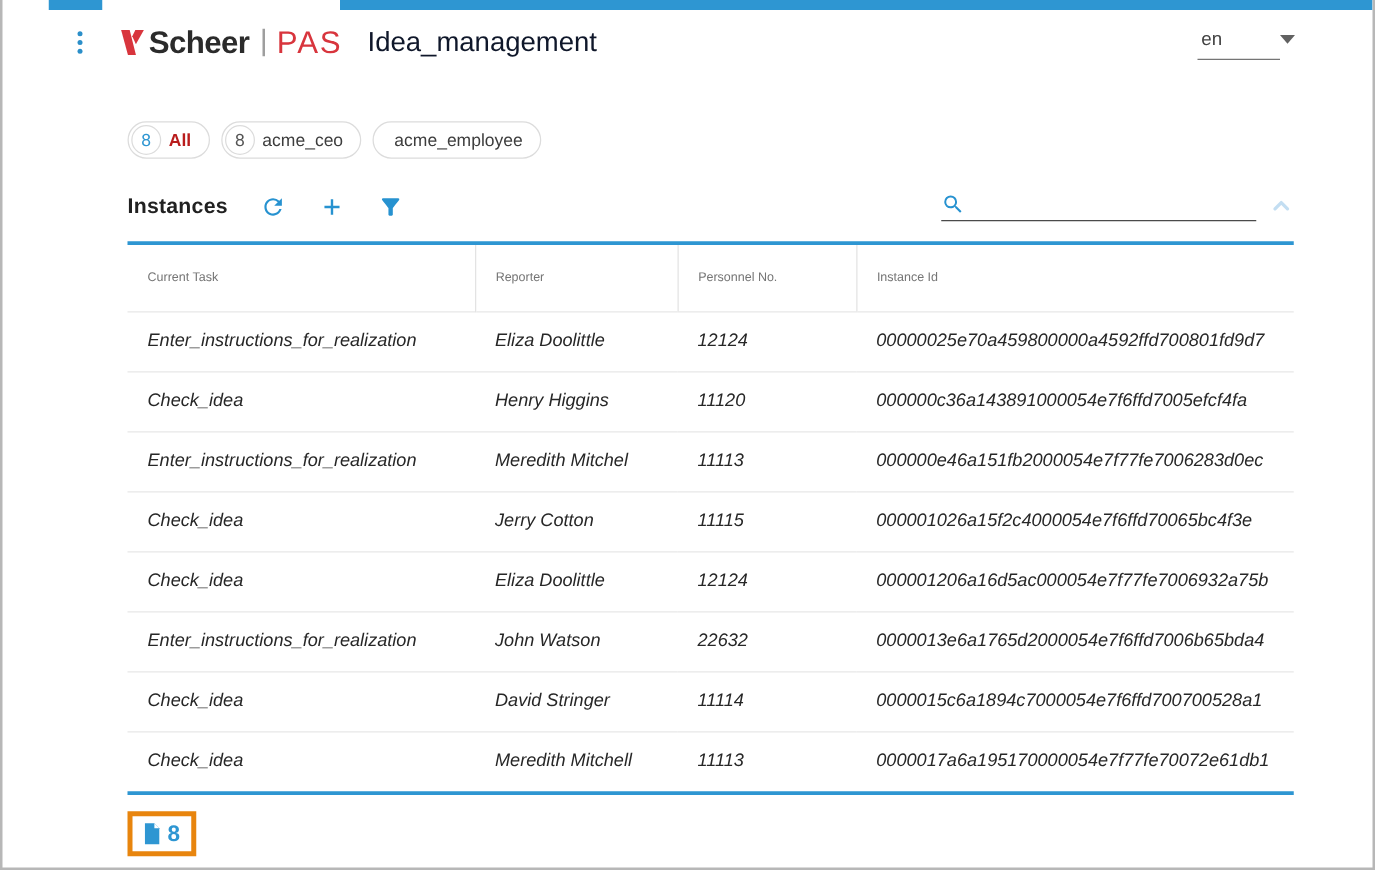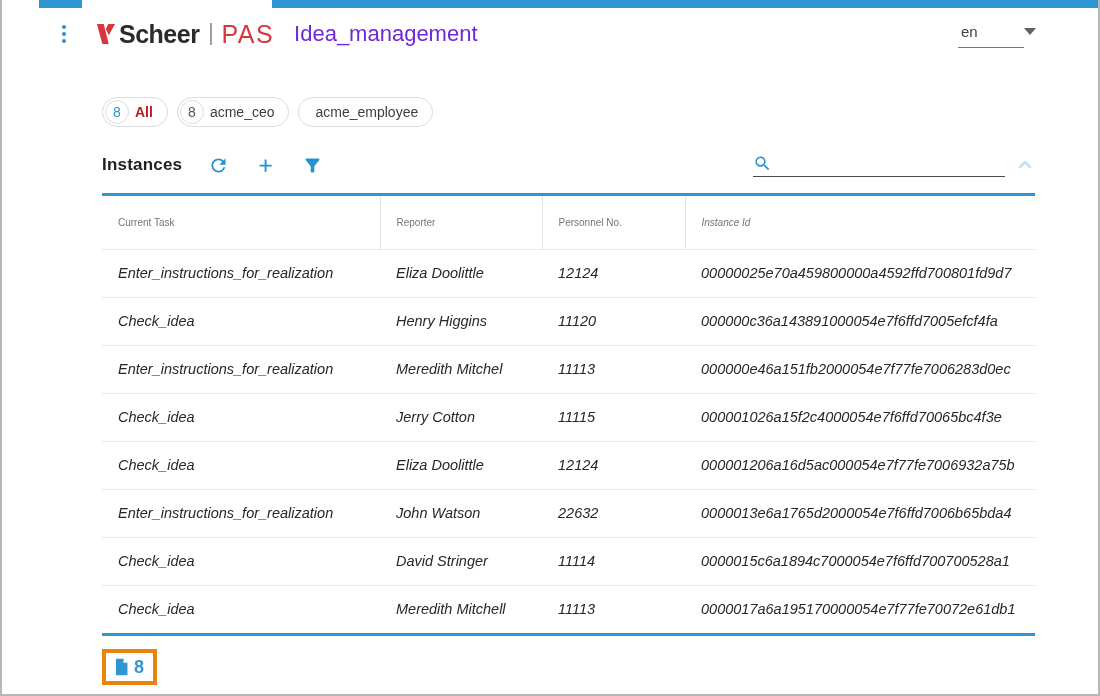--- a/index.html
+++ b/index.html
@@ -17,21 +17,21 @@
 
   
   .app-header { height:52px; display:flex; align-items:center; padding:0 26px 0 20px; }
   .kebab { display:flex; flex-direction:column; gap:3px; margin:0 30px 0 3px; cursor:pointer; }
   .kebab .dot { width:4px; height:4px; border-radius:50%; background:#2b8fc9; }
   .brand { display:flex; align-items:center; }
   .brand-mark svg { width:20px; height:22px; display:block; }
   .brand-name { font-size:25px; font-weight:bold; color:#2b2b2b; letter-spacing:-0.5px; margin-left:3px; }
   .brand-div { width:2px; height:22px; background:#9e9e9e; margin:0 9px 0 11px; }
   .brand-pas { font-size:25px; color:#d8353d; letter-spacing:1.5px; }
-  .app-title { font-size:22px; color:#6d28d9; margin-left:20px; font-weight:400; }
+  .app-title { font-size:22px; color:#0f172a; margin-left:20px; font-weight:400; }
   .spacer { flex:1; }
 
   .lang-select { display:flex; align-items:center; justify-content:space-between; width:66px;
                  border-bottom:1px solid #757575; padding:2px 3px 7px 3px; margin-right:48px; cursor:pointer;gap:46px; }
   .lang-value { font-size:15px; color:#424242; }
   .caret-dark { width:0; height:0; border-left:6px solid transparent; border-right:6px solid transparent;
                 border-top:7px solid #616161; }
 
   .user-menu { display:flex; align-items:center; cursor:pointer; }
   .user-text { text-align:right; margin-right:10px; }
@@ -67,21 +67,21 @@
                   font-family:"Liberation Sans","DejaVu Sans",sans-serif; }
   .collapse-icon { margin-left:10px; cursor:pointer; }
   .collapse-icon svg { width:20px; height:20px; display:block; }
 
   
   .table-wrap { margin-top:8px; border-top:3px solid #2e96d2; border-bottom:3px solid #2e96d2; }
   table { width:100%; border-collapse:collapse; table-layout:fixed; }
   thead th { height:53px; font-size:10px; font-weight:400; color:#757575; text-align:left;
              padding:0 16px; border-right:1px solid #e3e3e3; vertical-align:middle; cursor:pointer;
              white-space:nowrap; overflow:hidden; }
-  thead th:last-child { border-right:none;font-style:italic; }
+  thead th:last-child { border-right:none; }
   tbody tr { border-top:1px solid #e8e8e8; cursor:pointer; }
   tbody td { height:48px; font-size:14.5px; color:#272727; padding:0 16px; vertical-align:middle;
              white-space:nowrap; overflow:hidden;font-style:italic; }
 
   
   .count-badge { margin-top:13px; display:inline-flex; align-items:center; border:4px solid #e8850e;
                  background:#fff; padding:3px 9px 3px 6px; }
   .count-badge svg { width:19px; height:22px; display:block; }
   .count-num { font-size:18px; color:#2e96d2; font-weight:bold; margin-left:3px; }
 </style>

